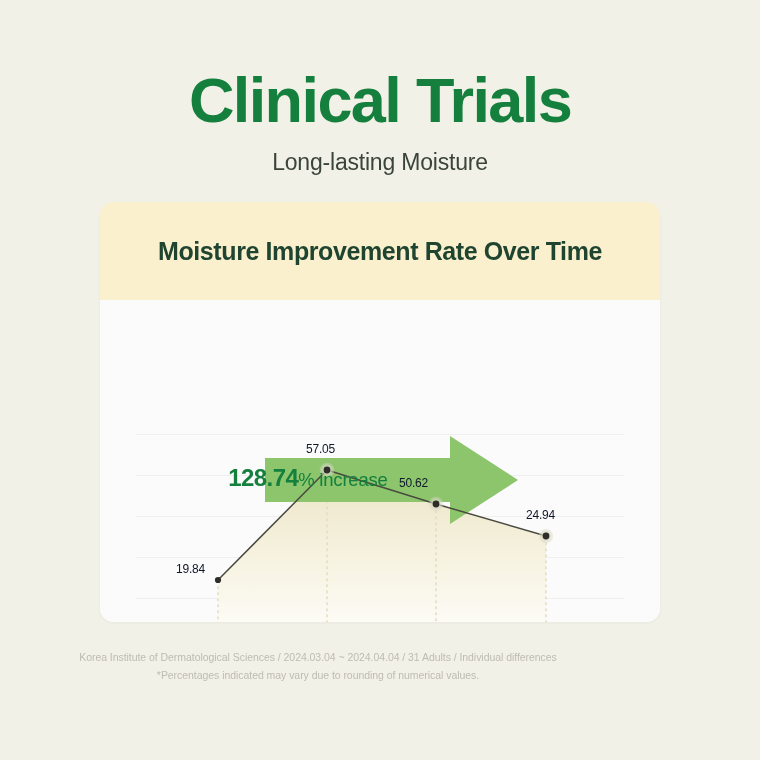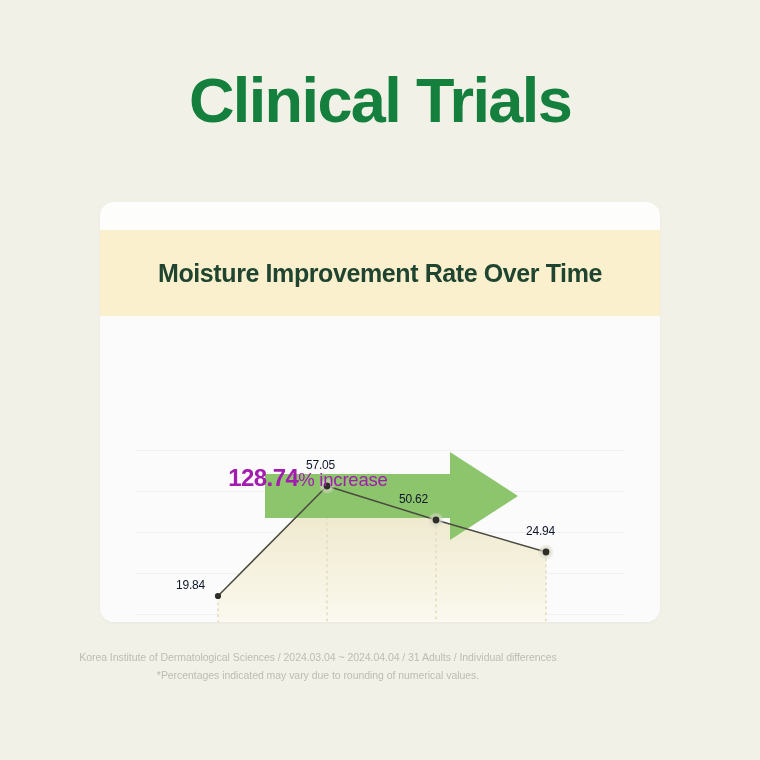--- a/index.html
+++ b/index.html
@@ -55,26 +55,25 @@
     top: 202px;
     width: 560px;
     height: 420px;
     border-radius: 14px;
     overflow: hidden;
     background: #FDFDFC;
     box-shadow: 0 1px 3px rgba(120,118,96,0.07);
   }
 
   .card-header {
-    height: 86px;
+    height: 98px;
     background: #FBF0CE;
     display: flex;
     align-items: center;
     justify-content: center;
-    margin-top: 28px;
   }
 
   .card-title {
     font-size: 25px;
     font-weight: 700;
     color: #1F4430;
     letter-spacing: -0.4px;
   }
 
   .card-body {
@@ -102,21 +101,21 @@
     white-space: nowrap;
   }
 
   
   .arrow-text {
     position: absolute;
     left: 178px;
     top: 464px;
     width: 260px;
     text-align: center;
-    color: #a21caf;
+    color: #15803d;
     white-space: nowrap;
     pointer-events: none;
   }
   .arrow-num {
     font-size: 24px;
     font-weight: 700;
     letter-spacing: -0.6px;
   }
   .arrow-rest {
     font-size: 18.5px;
@@ -139,20 +138,21 @@
     color: #BDBCB3;
     letter-spacing: -0.05px;
   }
 </style>
 </head>
 <body>
 
 <div class="page">
 
   <div class="headline">Clinical Trials</div>
+  <div class="subhead">Long-lasting Moisture</div>
 
   <div class="card">
 
     <div class="card-header">
       <div class="card-title">Moisture Improvement Rate Over Time</div>
     </div>
 
     <div class="card-body">
 
       <div class="chart">

